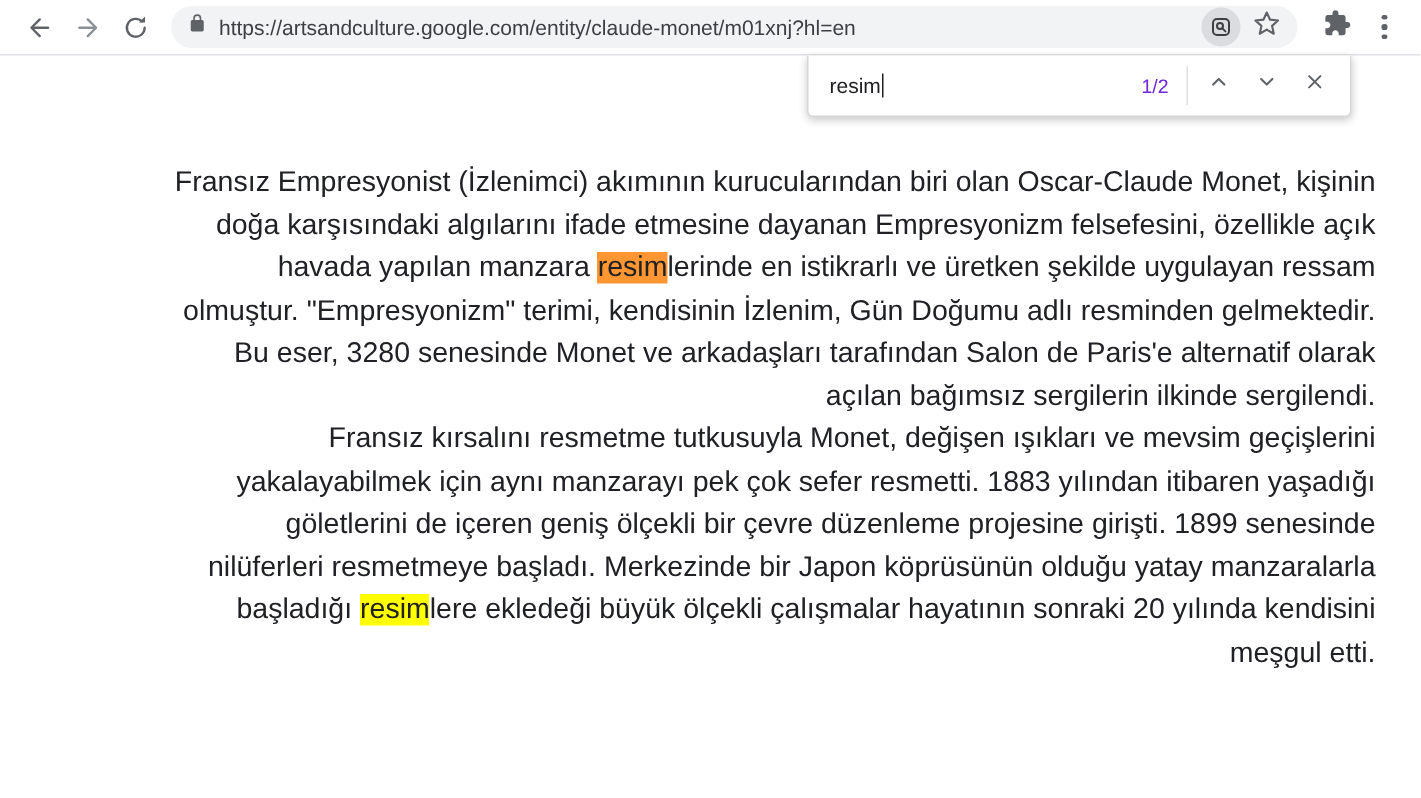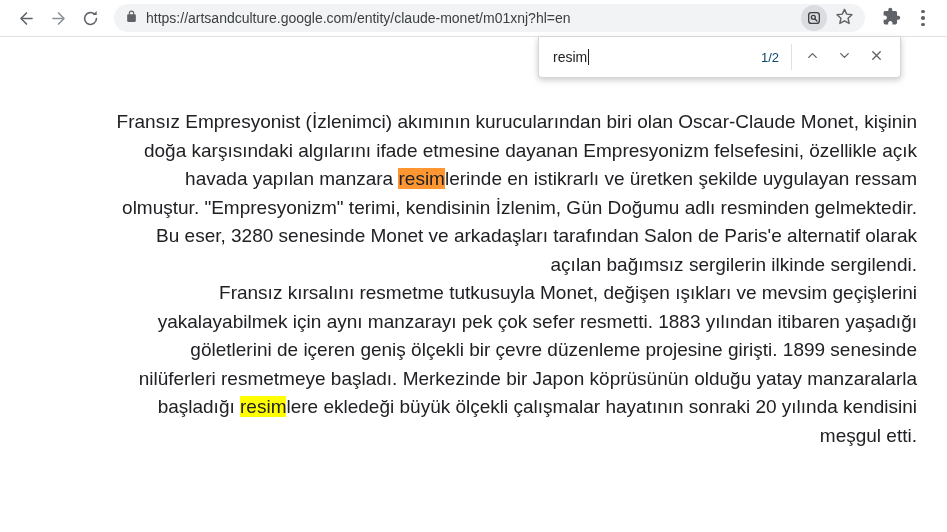--- a/index.html
+++ b/index.html
@@ -34,21 +34,21 @@
   
   .findbar{
     position:absolute; top:37px; left:538px; width:363px; height:41px;
     background:#fff; border:1px solid #d6d6d6; border-top:none;
     border-radius:0 0 4px 4px; box-shadow:0 2px 6px rgba(0,0,0,.22);
     display:flex; align-items:center; padding:0 8px 0 14px; z-index:3;
   }
   .find-input{ flex:1 1 auto; display:flex; align-items:center; height:100%;
                font-size:14px; color:#202124; }
   .caret{ display:inline-block; width:1px; height:16px; background:#202124; margin-left:1px; }
-  .match-count{ font-size:13px; color:#0c4a6e; margin-right:12px; white-space:nowrap; }
+  .match-count{ font-size:13px; color:#6d28d9; margin-right:12px; white-space:nowrap; }
   .find-divider{ width:1px; height:26px; background:#e0e0e0; margin-right:4px; }
   .find-btn{ width:32px; height:32px; display:flex; align-items:center;
              justify-content:center; border-radius:50%; }
 
   
   .content{ padding:71px 30px 0 47px;text-align:right; }
   .text-line{ font-size:19px; line-height:28.5px; color:#202124; white-space:nowrap; }
   .hl-active{ background:var(--hl-active,#ff9632); }
   .hl-match{ background:var(--hl-match,#ffff00); }
 </style>

